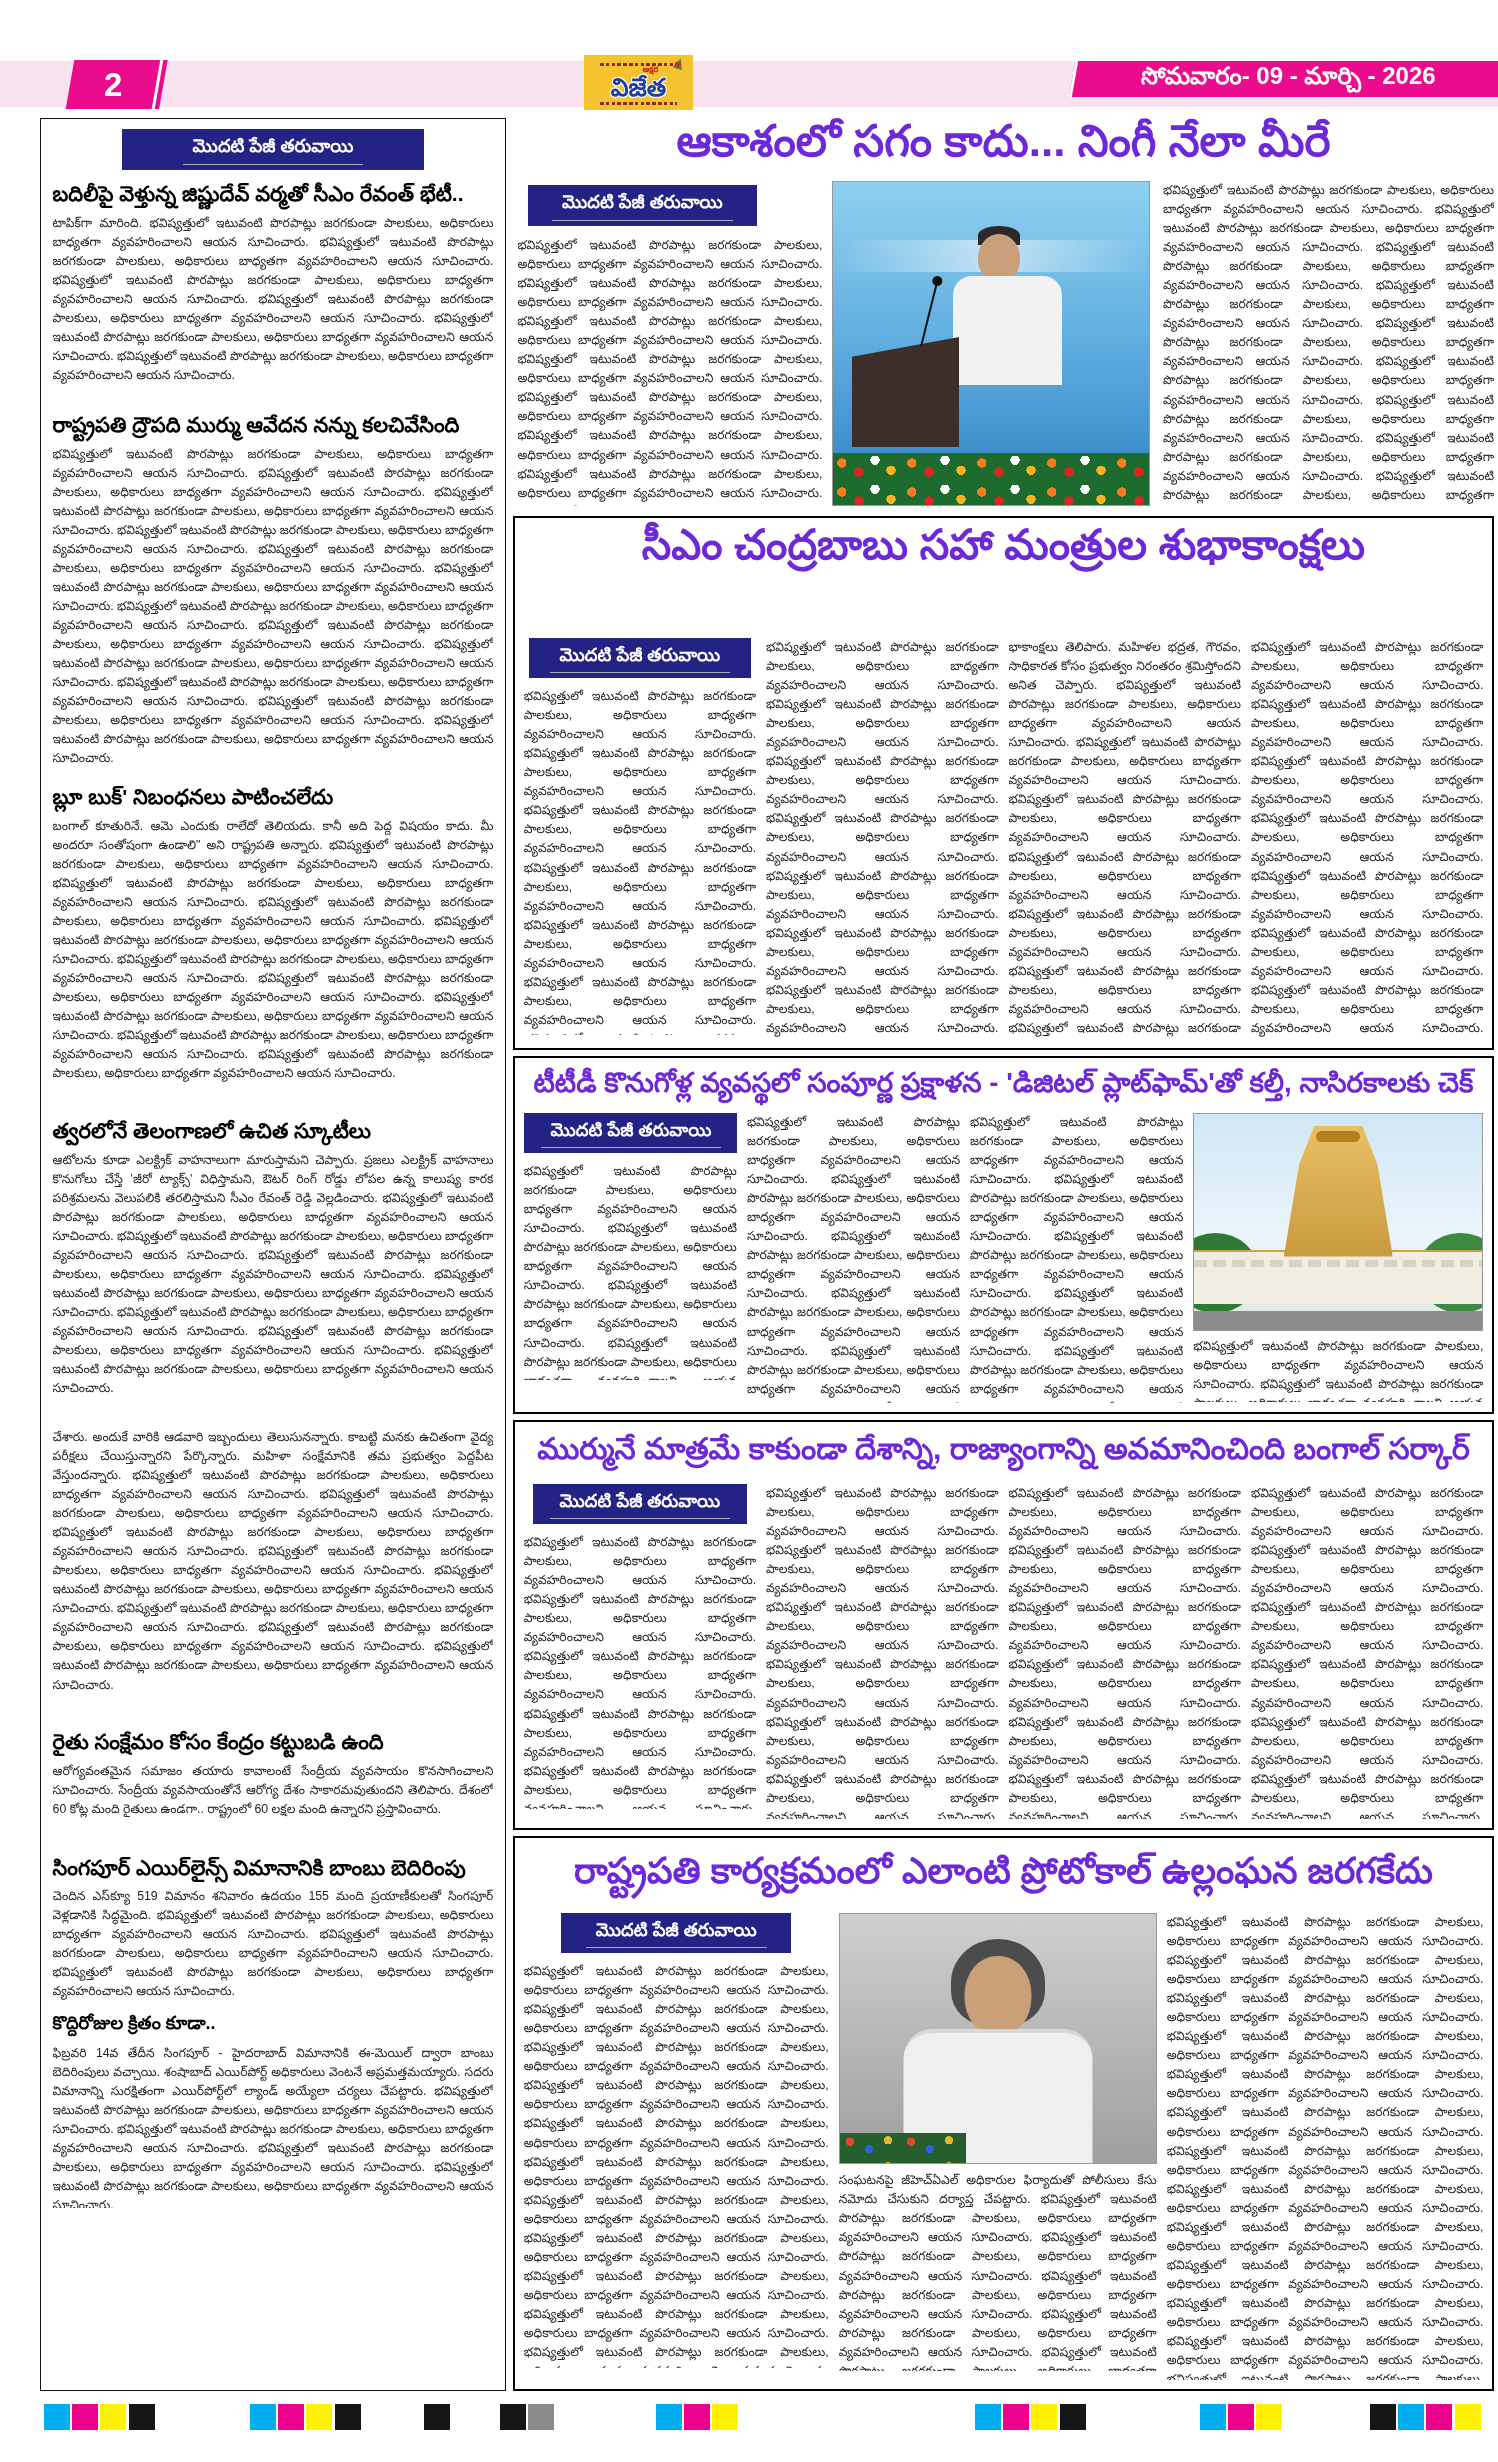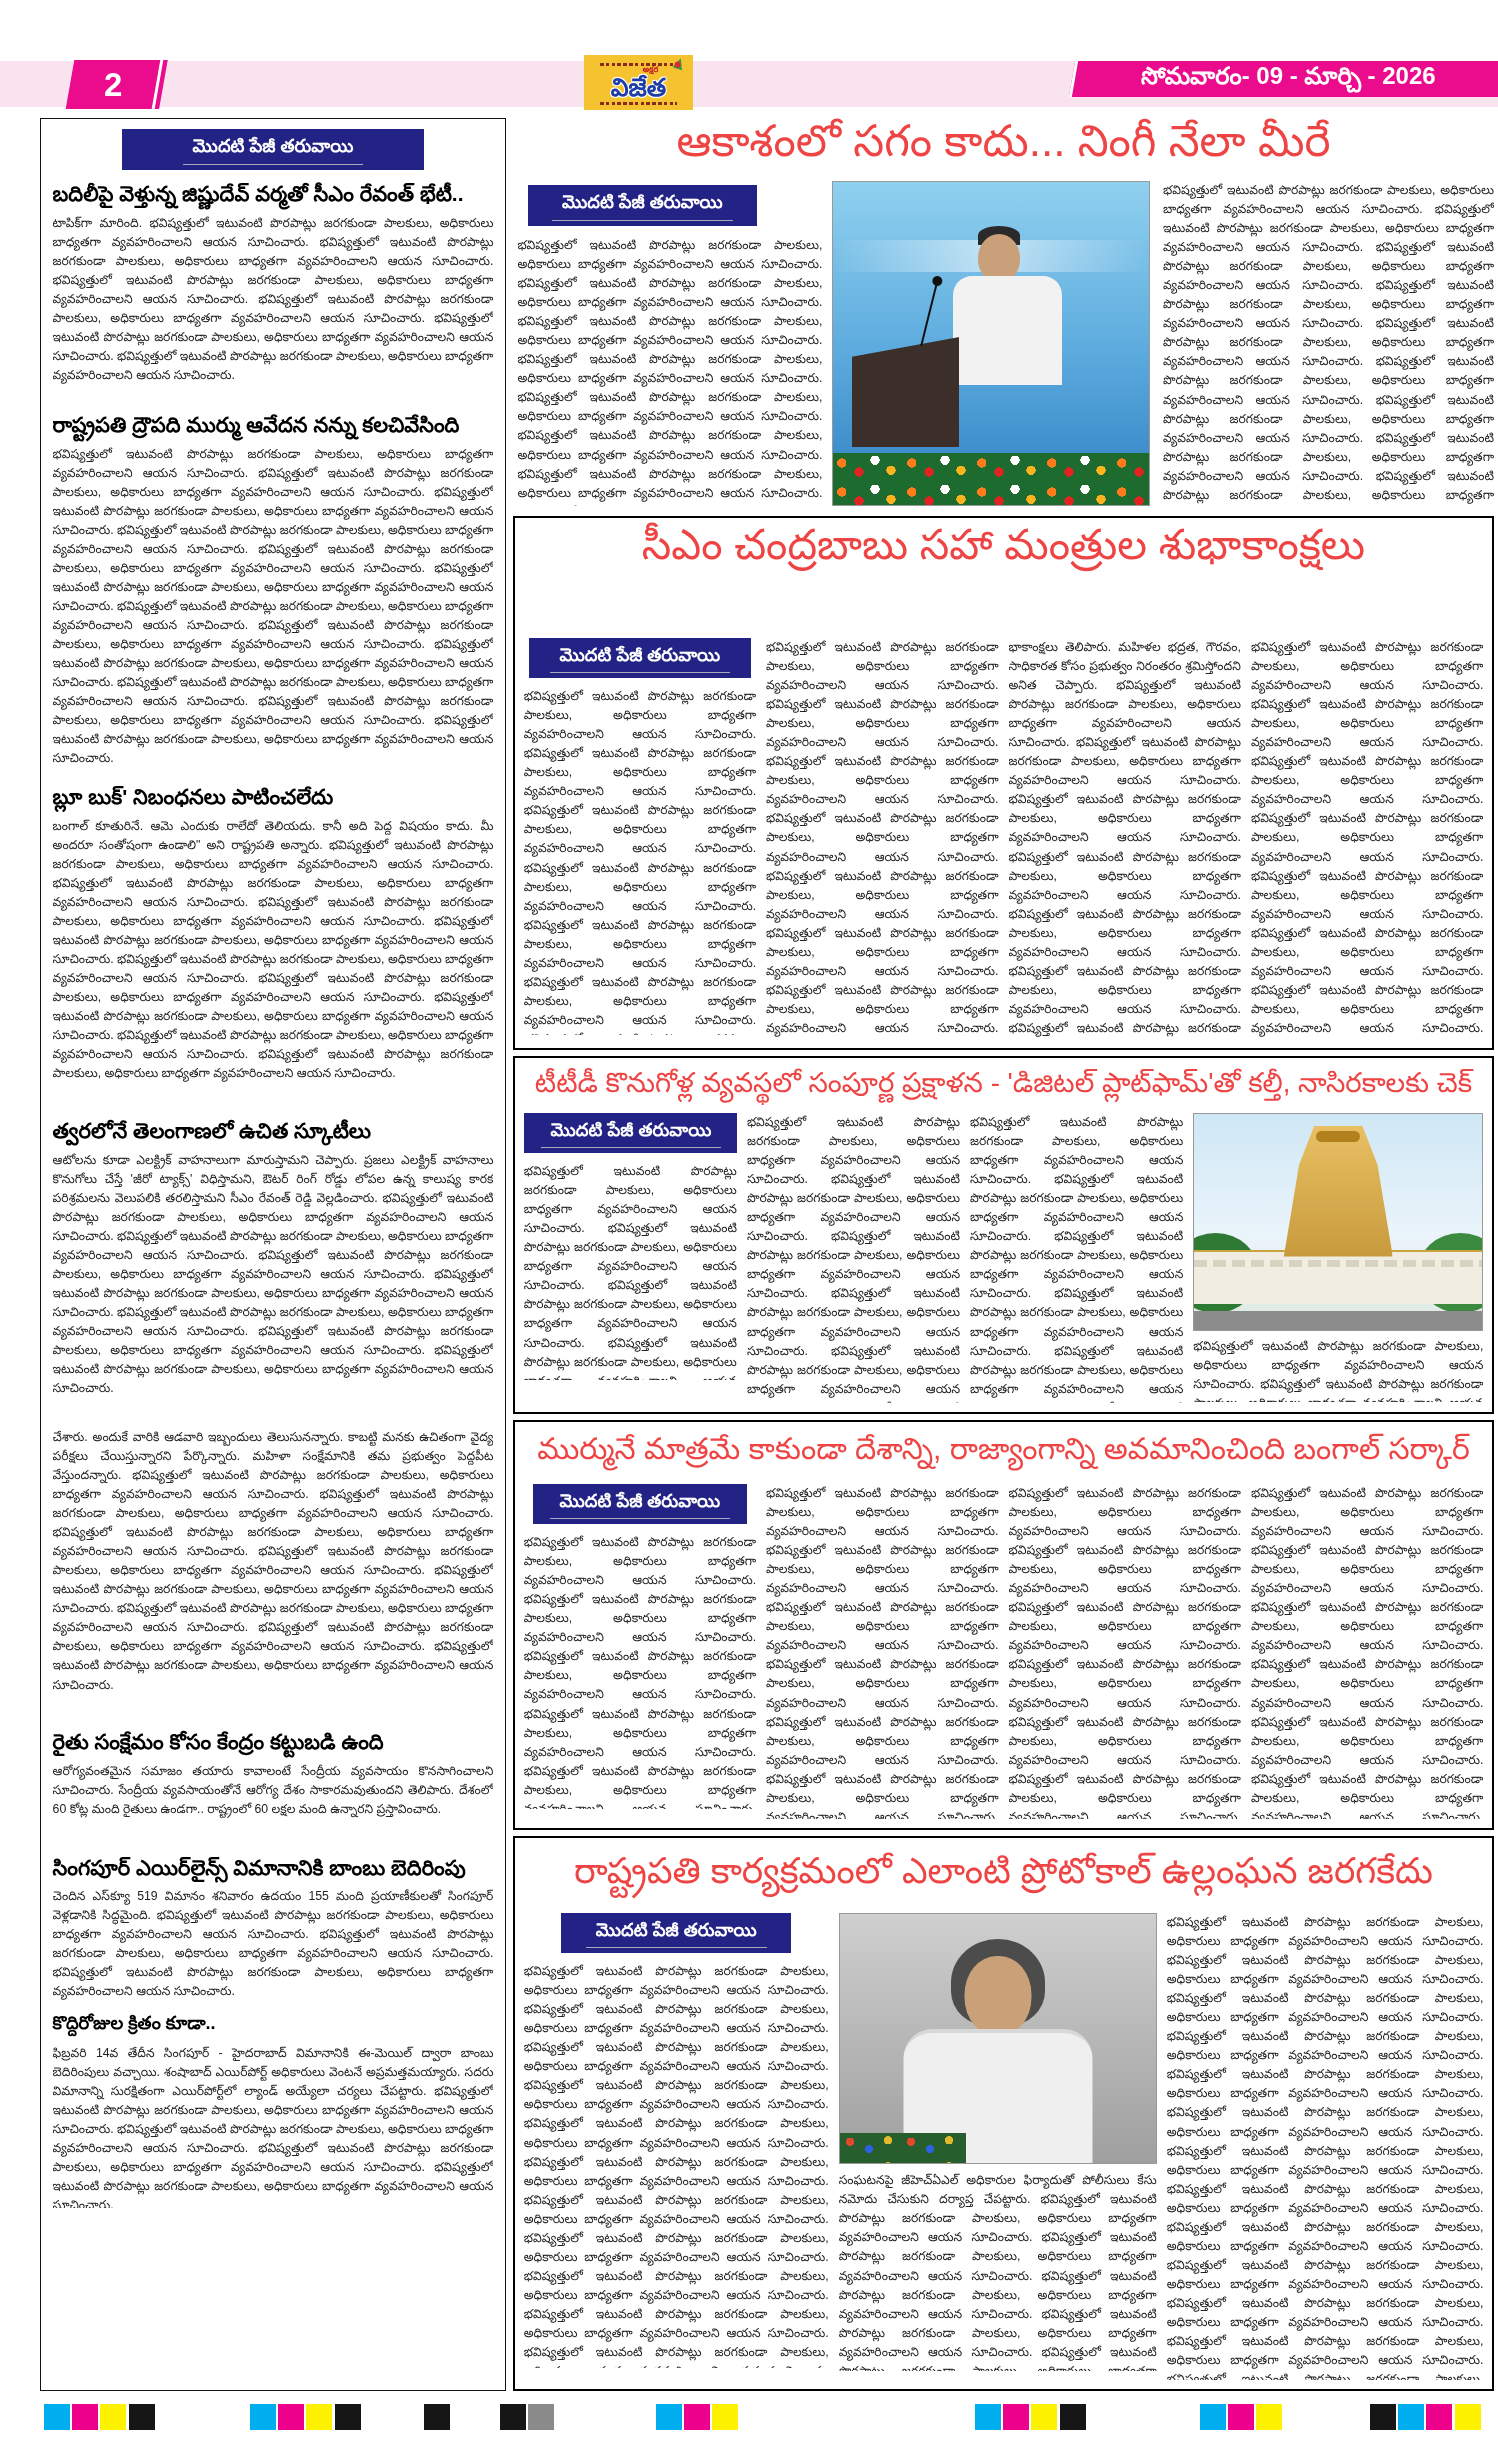--- a/index.html
+++ b/index.html
@@ -22,21 +22,21 @@
   .bird:after{content:"";position:absolute;left:-3.6px;top:4.4px;width:5.8px;height:5.8px;background:#d92b2b;border-radius:50%;}
   .date-chip{position:absolute;left:1072px;top:0;width:427px;height:36px;background:#ea0c8c;
         transform:skewX(-10deg);display:flex;align-items:center;justify-content:center;
         border-left:3.6px solid #fff;box-shadow:-4.4px 0 0 #f8e3ef;}
   .date-chip span{font-size:24px;font-weight:bold;color:#fff;transform:skewX(10deg);white-space:nowrap;}
   
   .cont-box{background:#232285;color:#fff;text-align:center;padding:6.5px 5.8px 5px;}
   .cont-box b{font-size:18px;font-weight:bold;display:inline-block;padding:0 10px 2.9px;
         border-bottom:0.7px solid #aab;}
   .bodytxt{font-size:12.3px;line-height:1.55;text-align:justify;overflow:hidden;color:#222;}
-  .headline{font-weight:normal;color:#ef4444;text-align:center;}
+  .headline{font-weight:bold;color:#6d28d9;text-align:center;}
   .sec-box{position:absolute;border:2.2px solid #000;background:#fff;}
   .cols{display:flex;gap:10px;}
   .col{flex:1;overflow:hidden;}
   
   .left-col{position:absolute;left:40px;top:118px;width:466px;height:2273px;border:1.5px solid #111;
         padding:8.7px 11.6px;box-sizing:border-box;}
   .left-col .cont-box{width:290px;margin:1.5px auto 11.6px;}
   .lhead{font-size:21px;font-weight:bold;color:#000;line-height:1.2;margin:11.6px 0 7.3px;}
   .lhead.center{text-align:center;font-size:24px;line-height:1.25;}
   .lsub{font-size:18px;font-weight:bold;color:#000;margin:10px 0 5.8px;}

